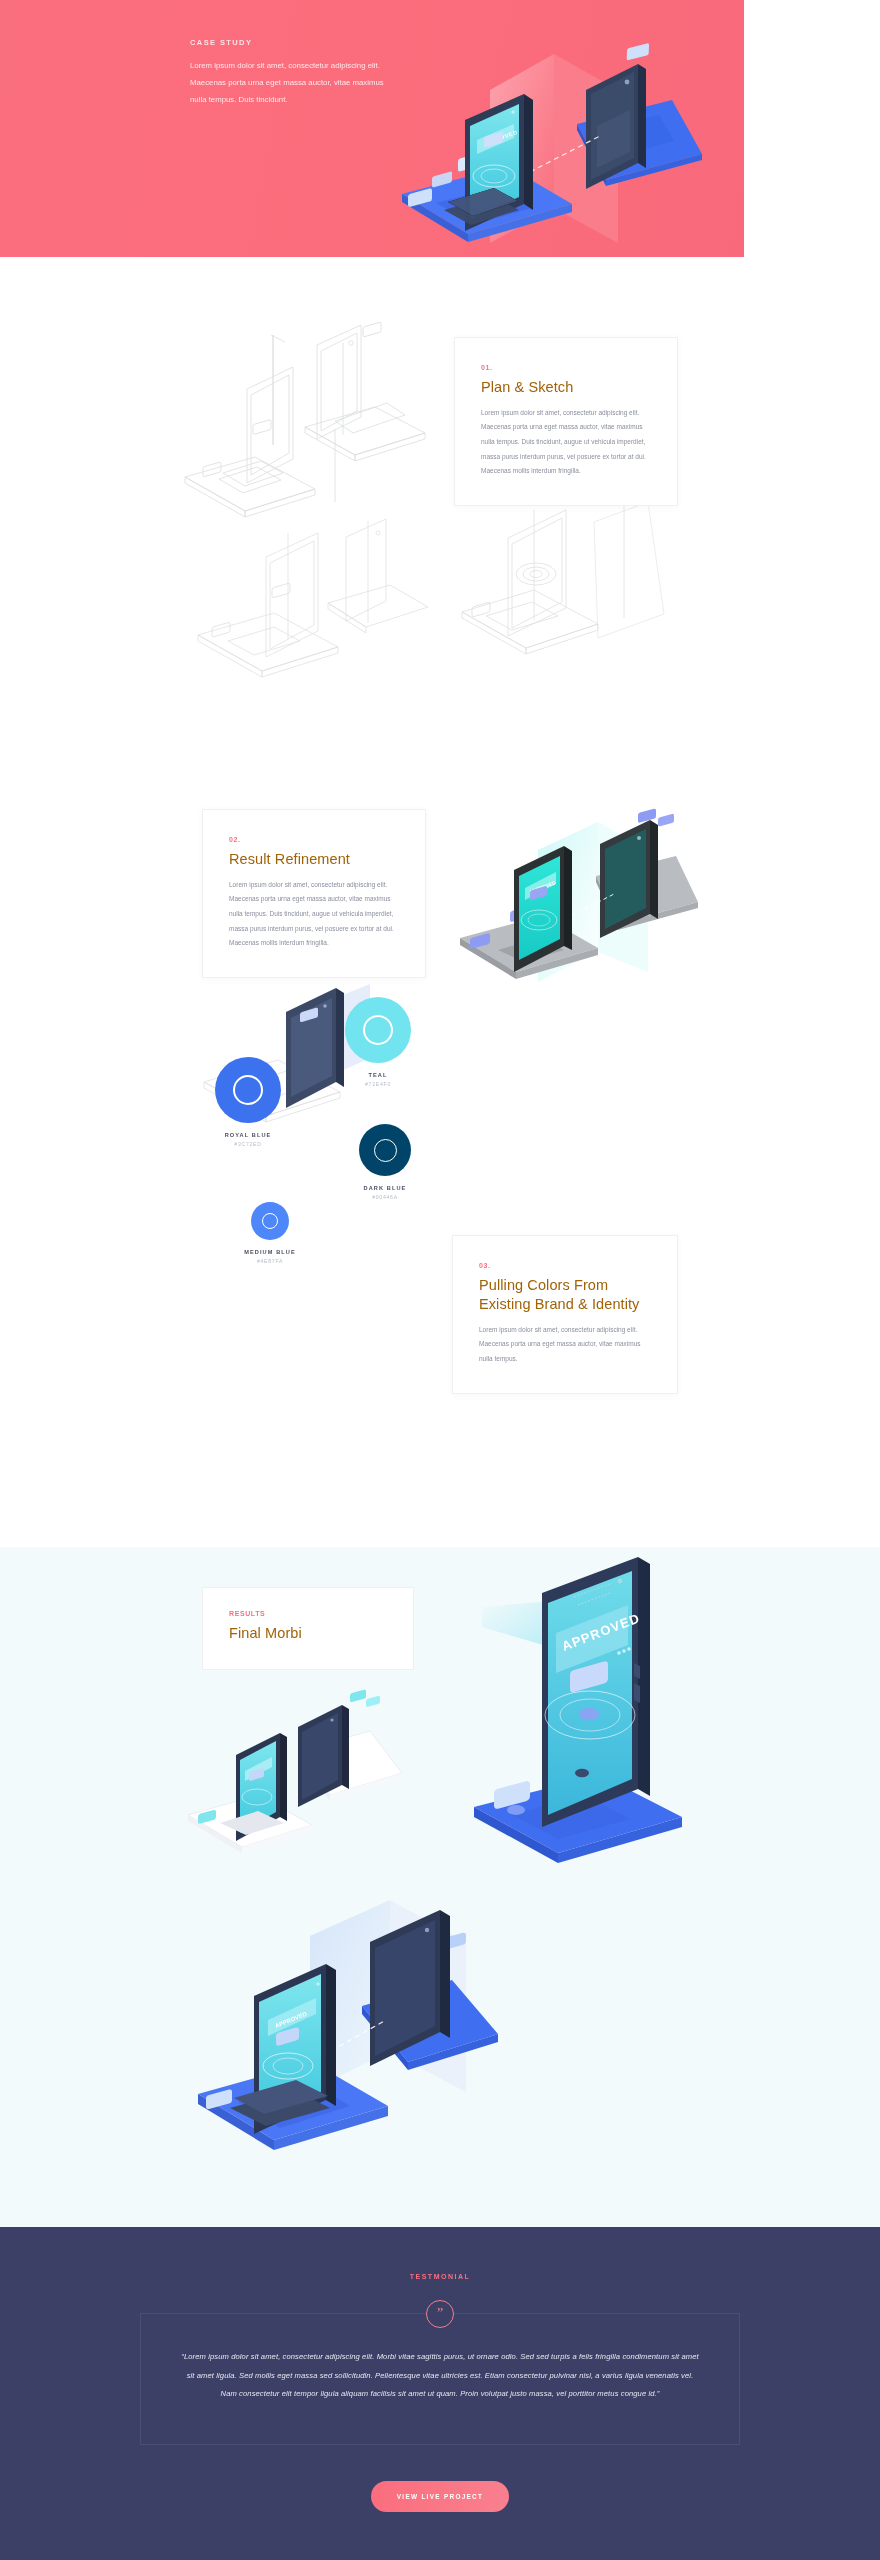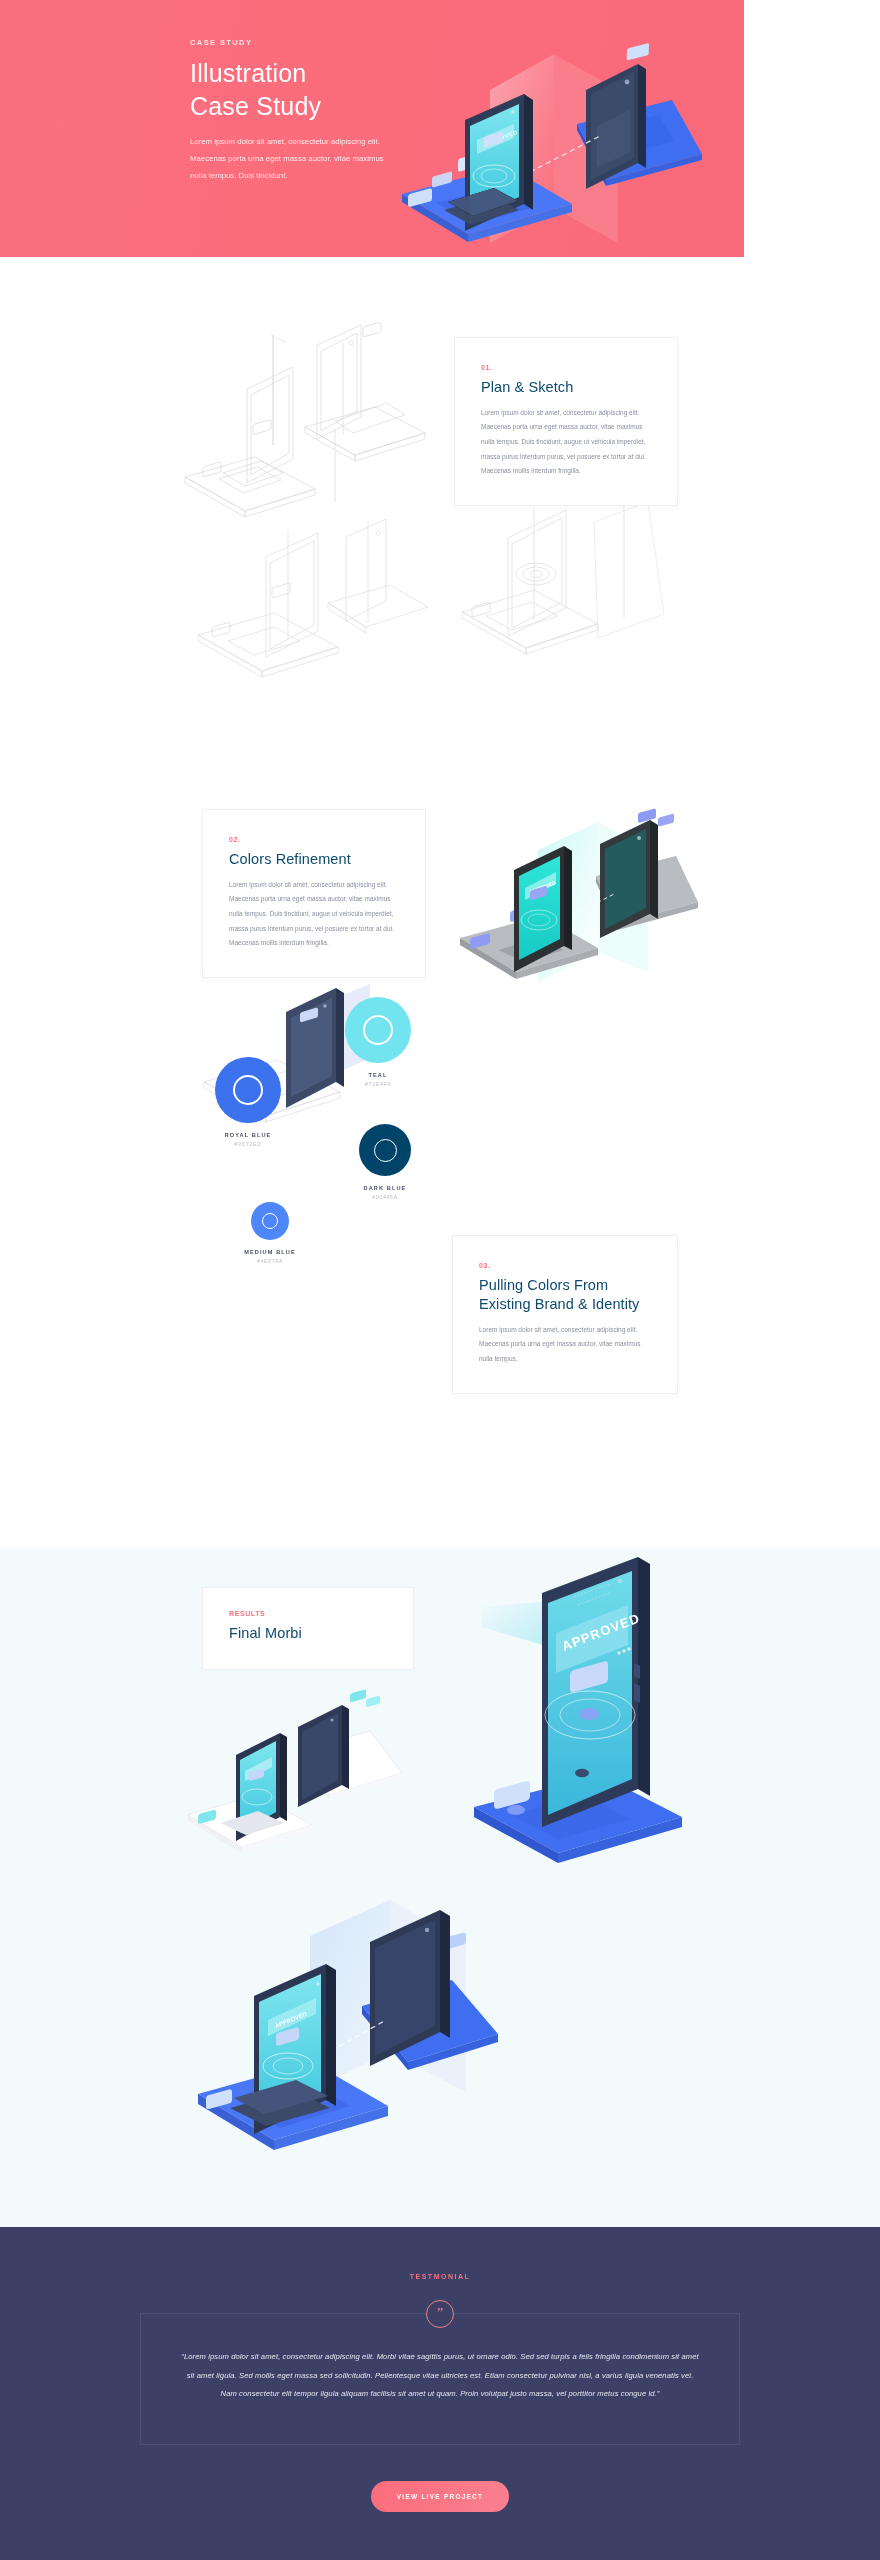--- a/index.html
+++ b/index.html
@@ -45,21 +45,21 @@
     border:1px solid #f0f0f1;
     box-shadow:0 1px 8px rgba(0,0,0,.035);
     padding:26px 26px 26px 26px;
   }
   .card .num {
     font-size:7px; font-weight:bold; color:#fa6f7e;
     letter-spacing:.6px; margin-bottom:7px;
   }
   .card h2 {
     font-family:"Liberation Sans Narrow","Liberation Sans",sans-serif;
-    font-size:14.5px; font-weight:400; color:#0c4a6e;
+    font-size:14.5px; font-weight:400; color:#a16207;
     line-height:1.3; margin-bottom:9px; letter-spacing:.1px;
   }
   .card p {
     font-size:6.5px; line-height:2.25; color:#8a8f9e;
   }
   .card.plain { box-shadow:none; }
 
   
   .swatch { position:absolute; text-align:center; }
   .swatch .disc {
@@ -109,24 +109,20 @@
   .illus svg { display:block; width:100%; height:100%; overflow:visible; }
 </style>
 </head>
 <body>
 
 <div class="page">
 
   <div class="hero">
     <div class="hero-inner">
       <div class="eyebrow">CASE STUDY</div>
-      <h1>
-        <span>Illustration</span><br>
-        <span>Case Study</span>
-      </h1>
       <p>Lorem ipsum dolor sit amet, consectetur adipiscing elit. Maecenas porta urna eget massa auctor, vitae maximus nulla tempus. Duis tincidunt.</p>
     </div>
 
     <div class="illus" style="left:372px; top:28px; width:330px; height:250px;">
       <svg viewBox="0 0 330 250">
         <defs>
           <linearGradient id="scrGlow" x1="0" y1="0" x2="1" y2="1">
             <stop offset="0" stop-color="#ffffff" stop-opacity=".38"></stop>
             <stop offset="1" stop-color="#ffffff" stop-opacity="0"></stop>
           </linearGradient>
@@ -259,21 +255,21 @@
     </div>
 
     <div class="card" style="left:454px; top:80px; width:224px;">
       <div class="num">01.</div>
       <h2>Plan &amp; Sketch</h2>
       <p>Lorem ipsum dolor sit amet, consectetur adipiscing elit. Maecenas porta urna eget massa auctor, vitae maximus nulla tempus. Duis tincidunt, augue ut vehicula imperdiet, massa purus interdum purus, vel posuere ex tortor at dui. Maecenas mollis interdum fringilla.</p>
     </div>
 
     <div class="card" style="left:202px; top:552px; width:224px;">
       <div class="num">02.</div>
-      <h2>Colors Refinement</h2>
+      <h2>Result Refinement</h2>
       <p>Lorem ipsum dolor sit amet, consectetur adipiscing elit. Maecenas porta urna eget massa auctor, vitae maximus nulla tempus. Duis tincidunt, augue ut vehicula imperdiet, massa purus interdum purus, vel posuere ex tortor at dui. Maecenas mollis interdum fringilla.</p>
     </div>
 
     <div class="illus" style="left:448px; top:545px; width:250px; height:200px;">
       <svg viewBox="0 0 250 200">
         <defs>
           <linearGradient id="greyScrTeal" x1="0" y1="0" x2="0" y2="1">
             <stop offset="0" stop-color="#2fe6d8"></stop>
               <stop offset="1" stop-color="#17c9c4"></stop>
           </linearGradient>

